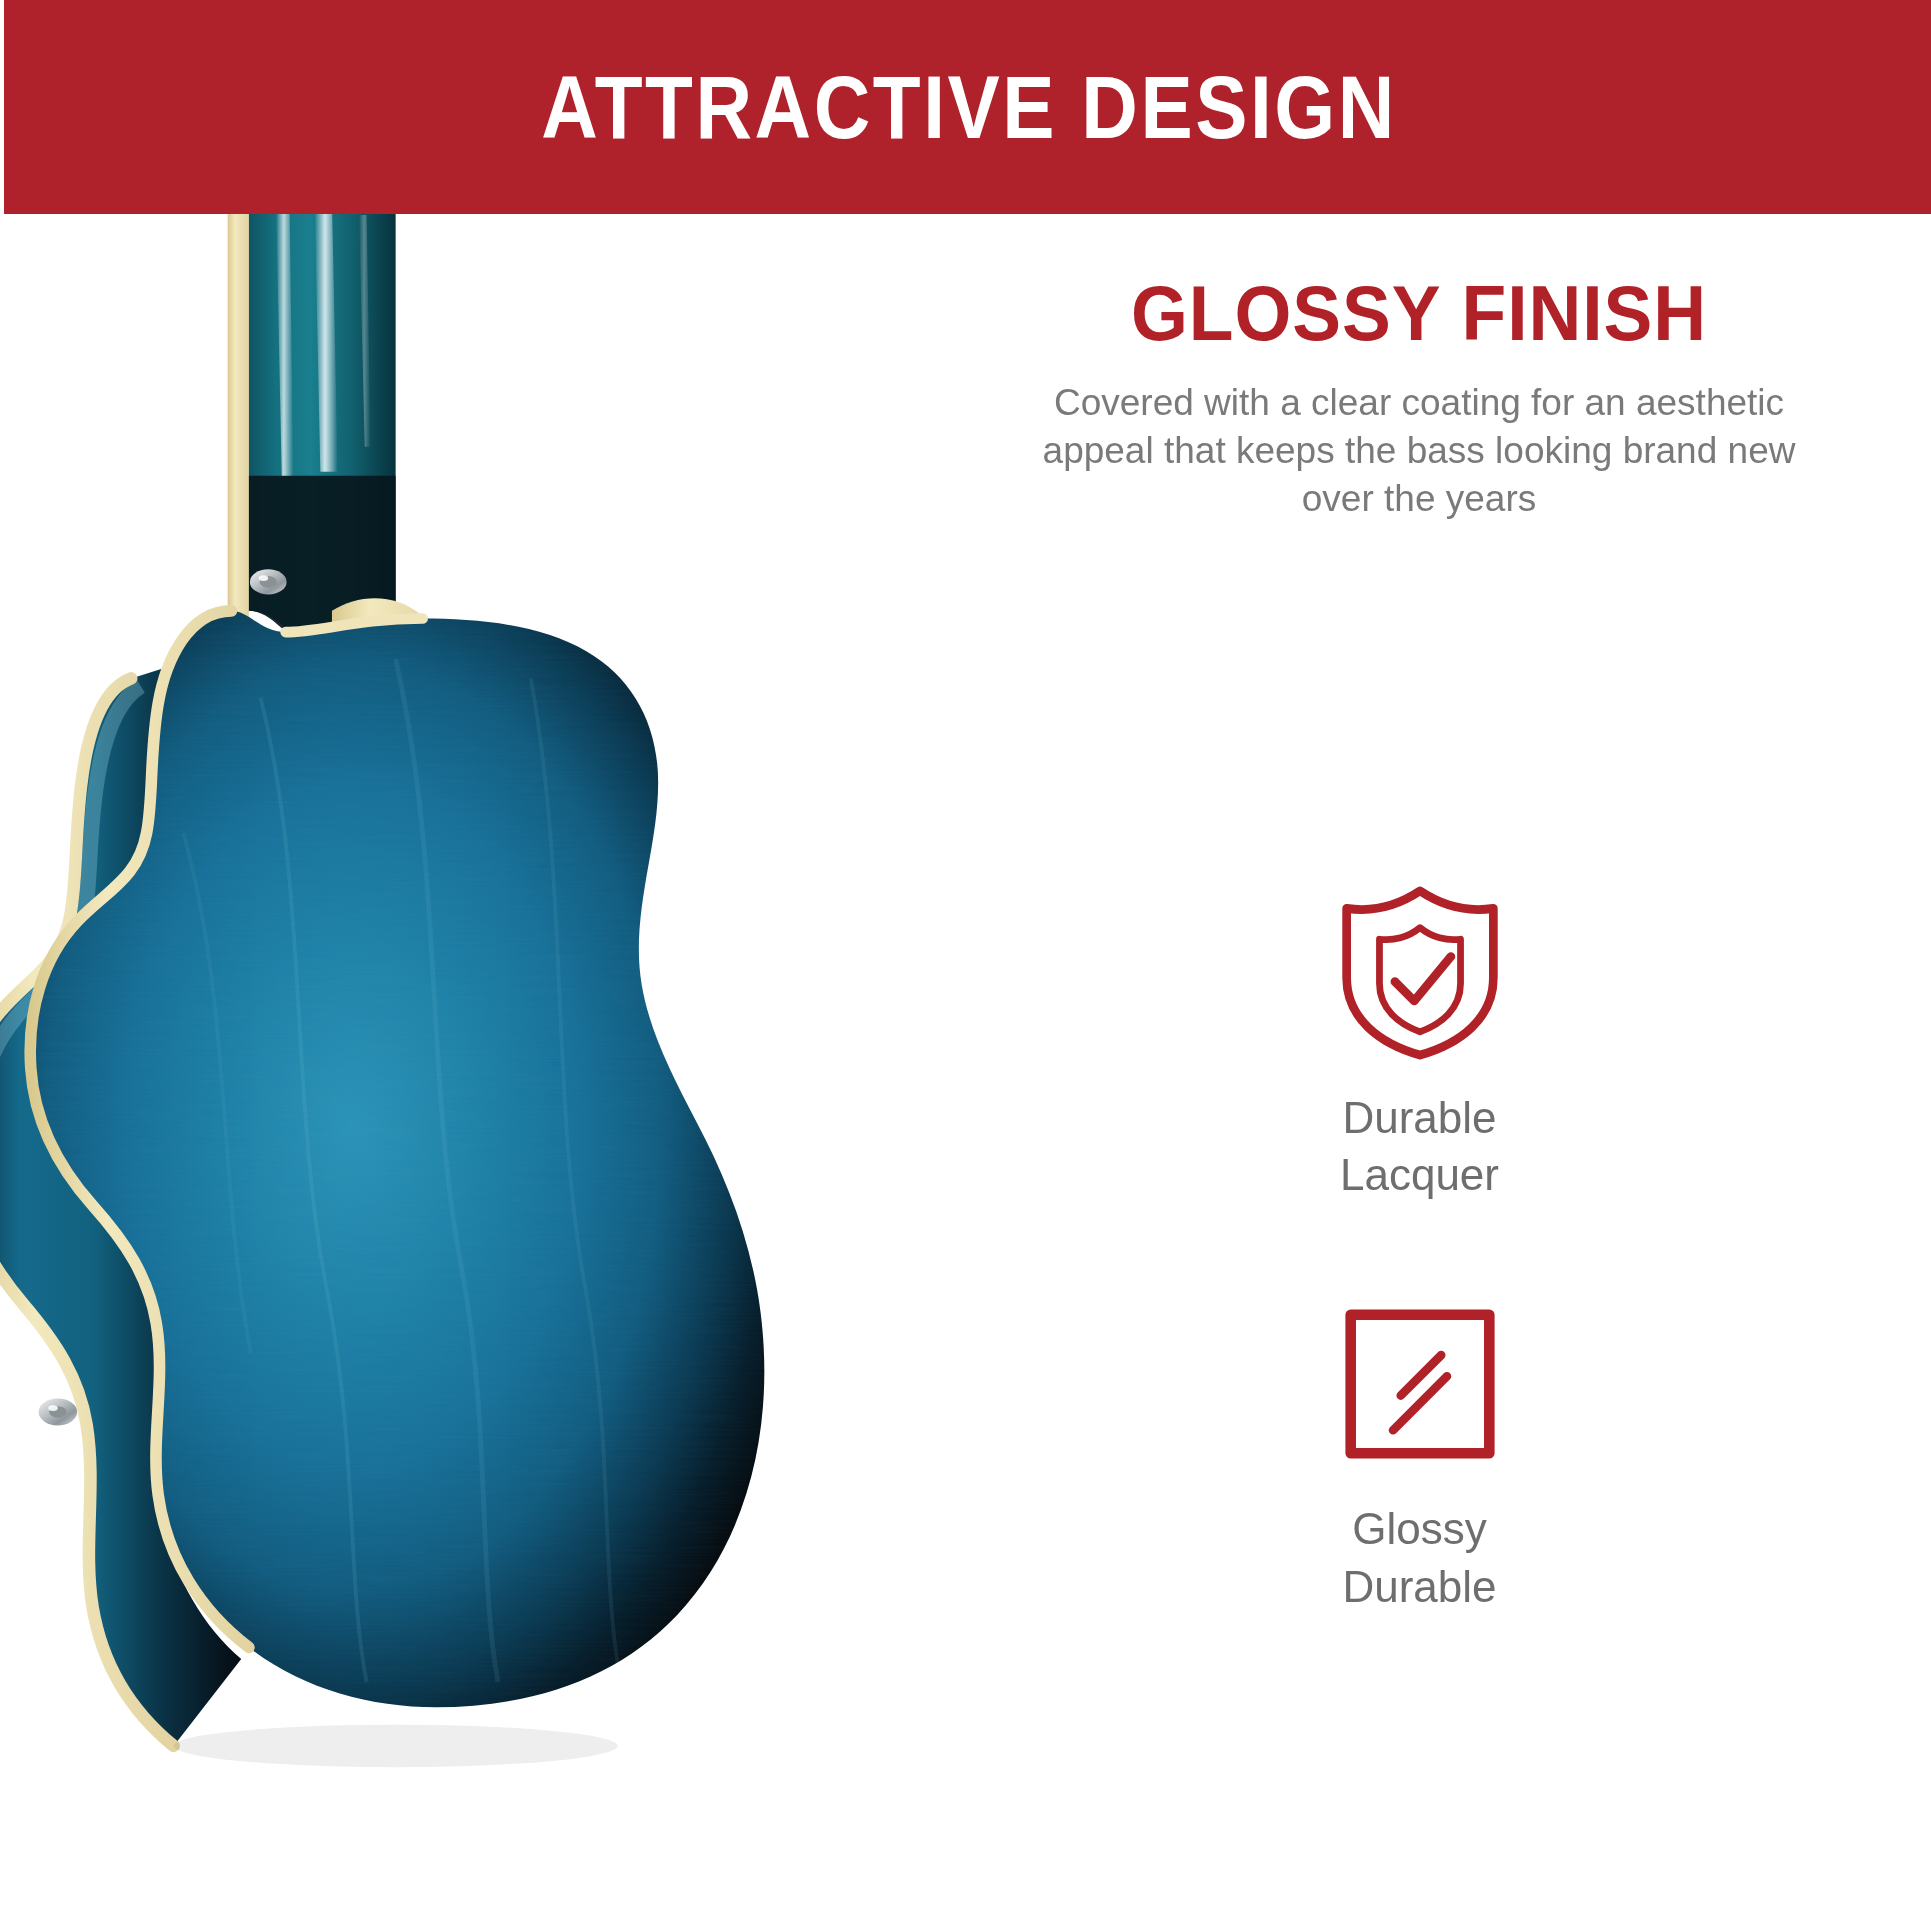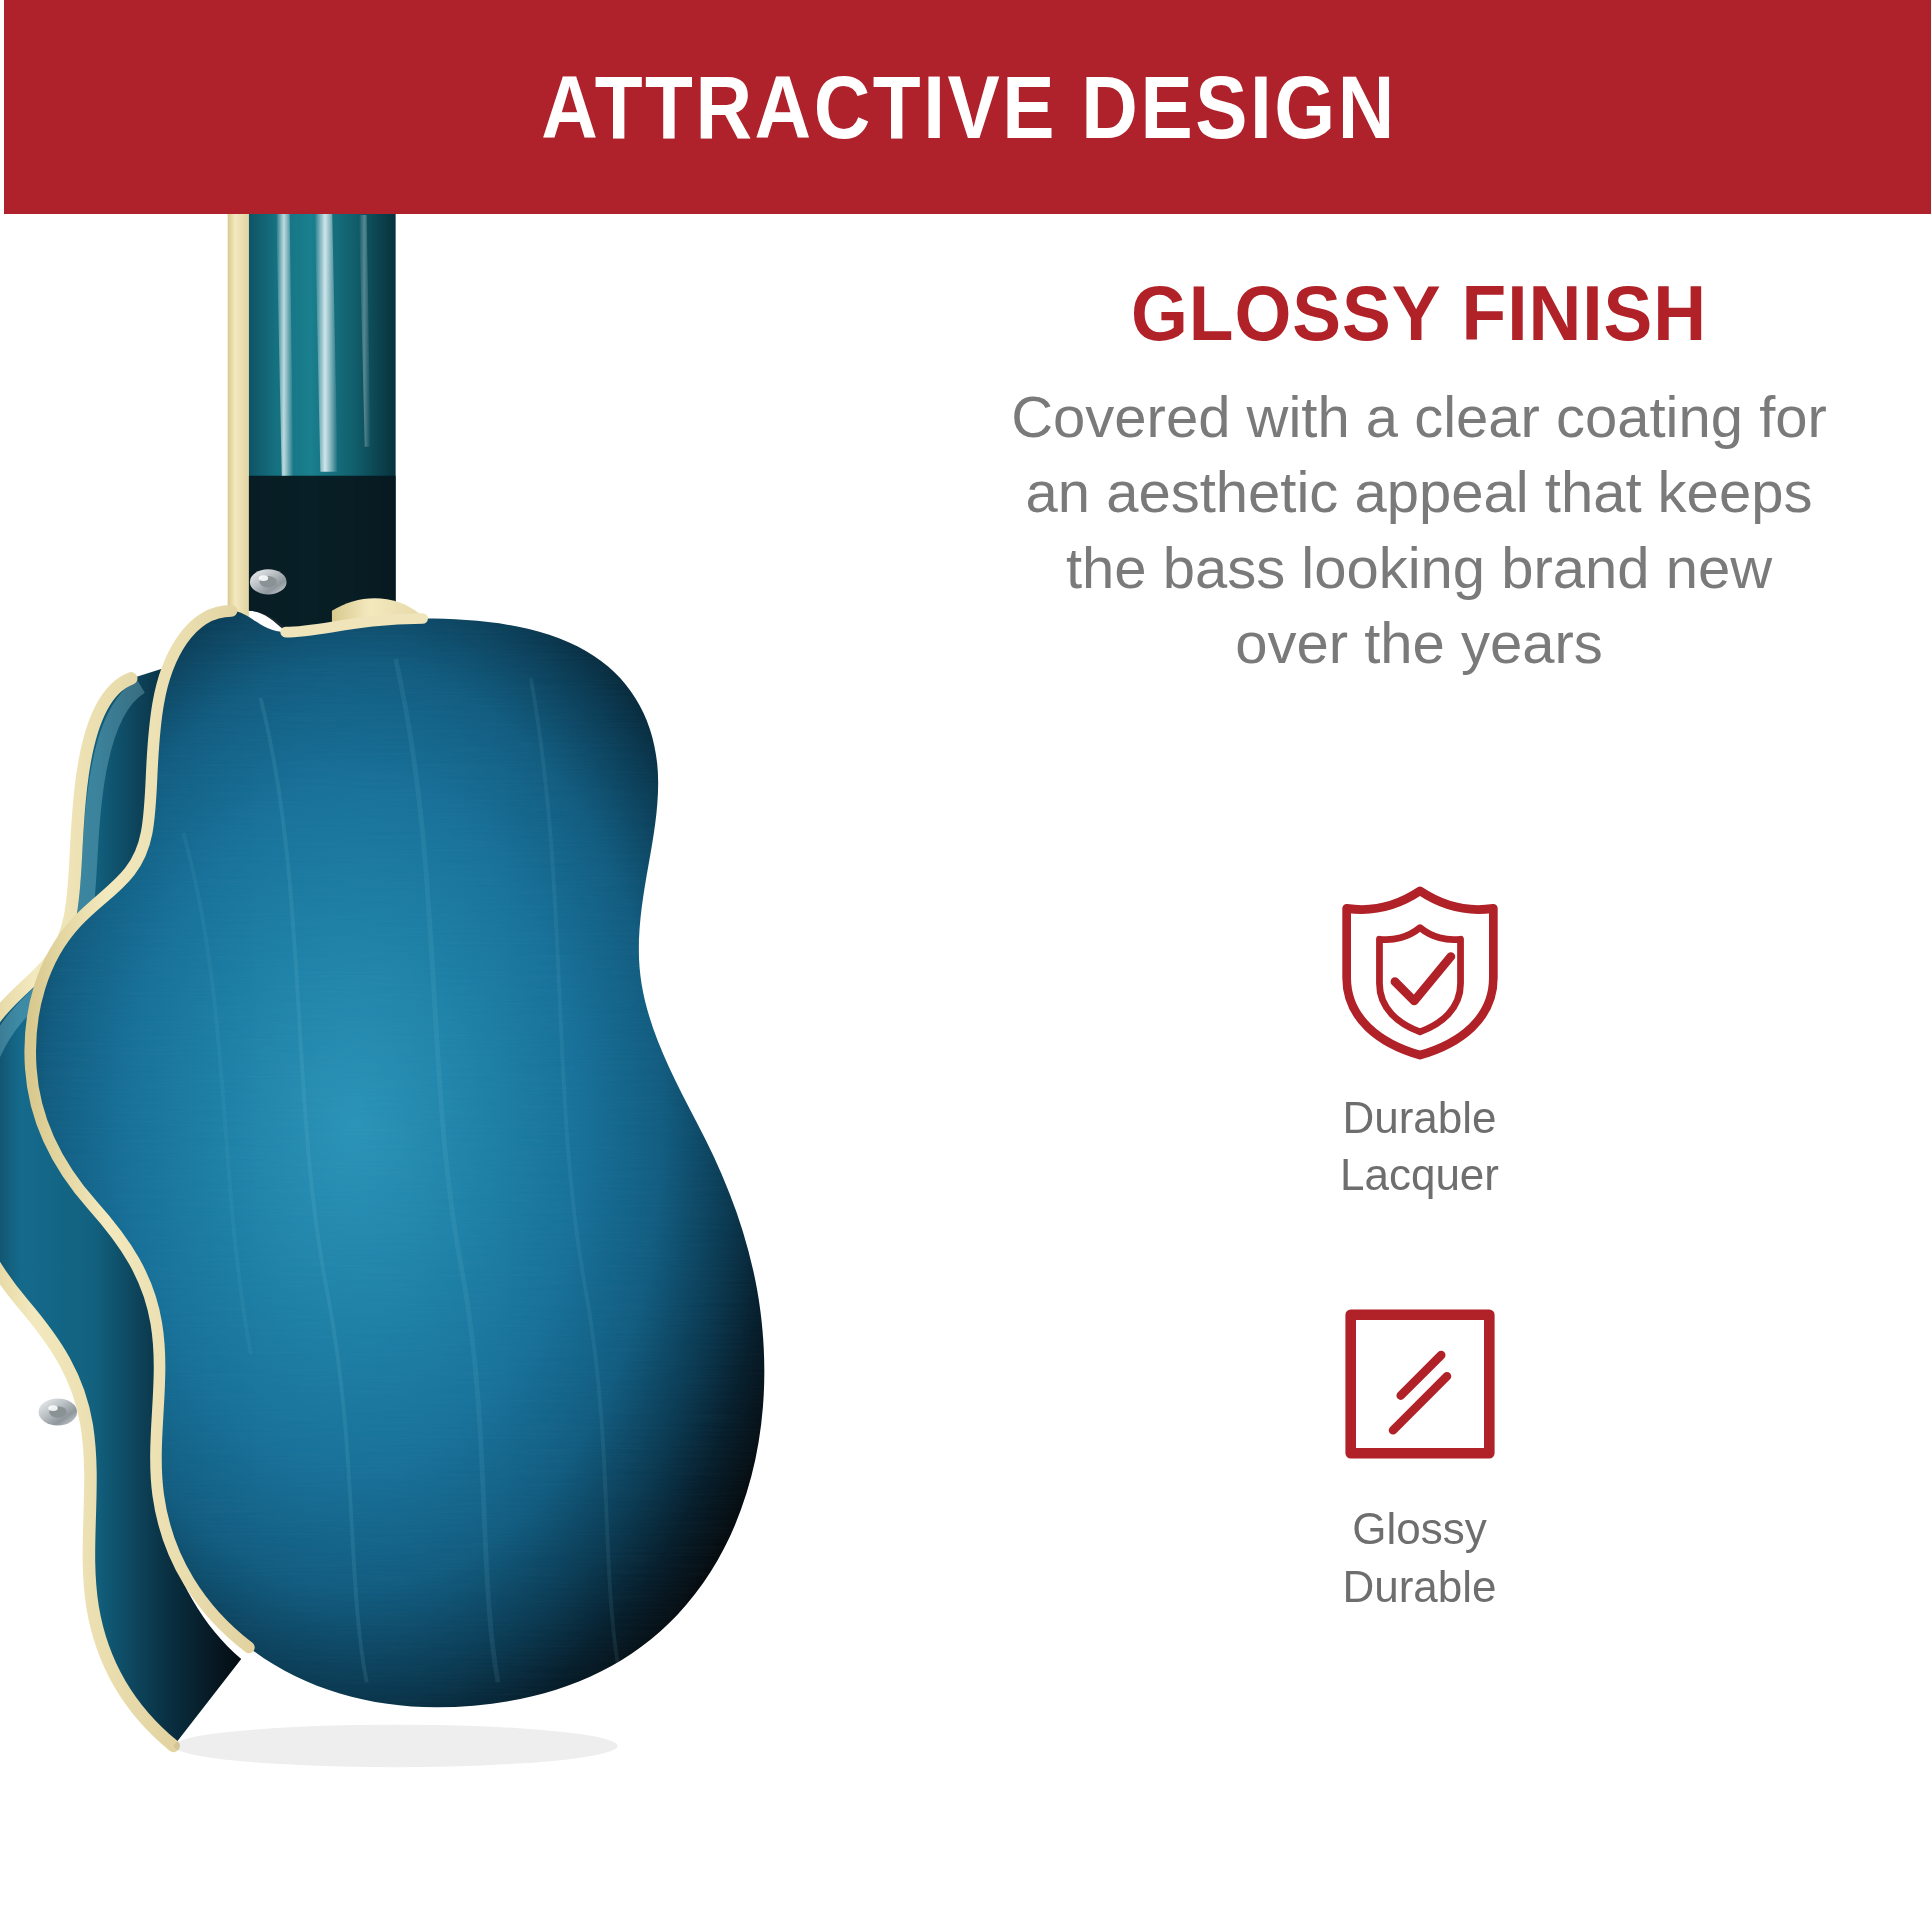--- a/index.html
+++ b/index.html
@@ -73,21 +73,21 @@
     color: #B02128;
     font-size: 77px;
     font-weight: 700;
     letter-spacing: 1px;
     line-height: 1.05;
     margin: 0 0 25px 0;
     transform: scaleX(0.95);
   }
   .desc {
     color: #7a7a7a;
-    font-size: 58px;
+    font-size: 37px;
     font-weight: 300;
     line-height: 1.30;
     margin: 0;
     letter-spacing: 0px;
     font-stretch: condensed;
   }
 
   
   .features {
     position: absolute;

